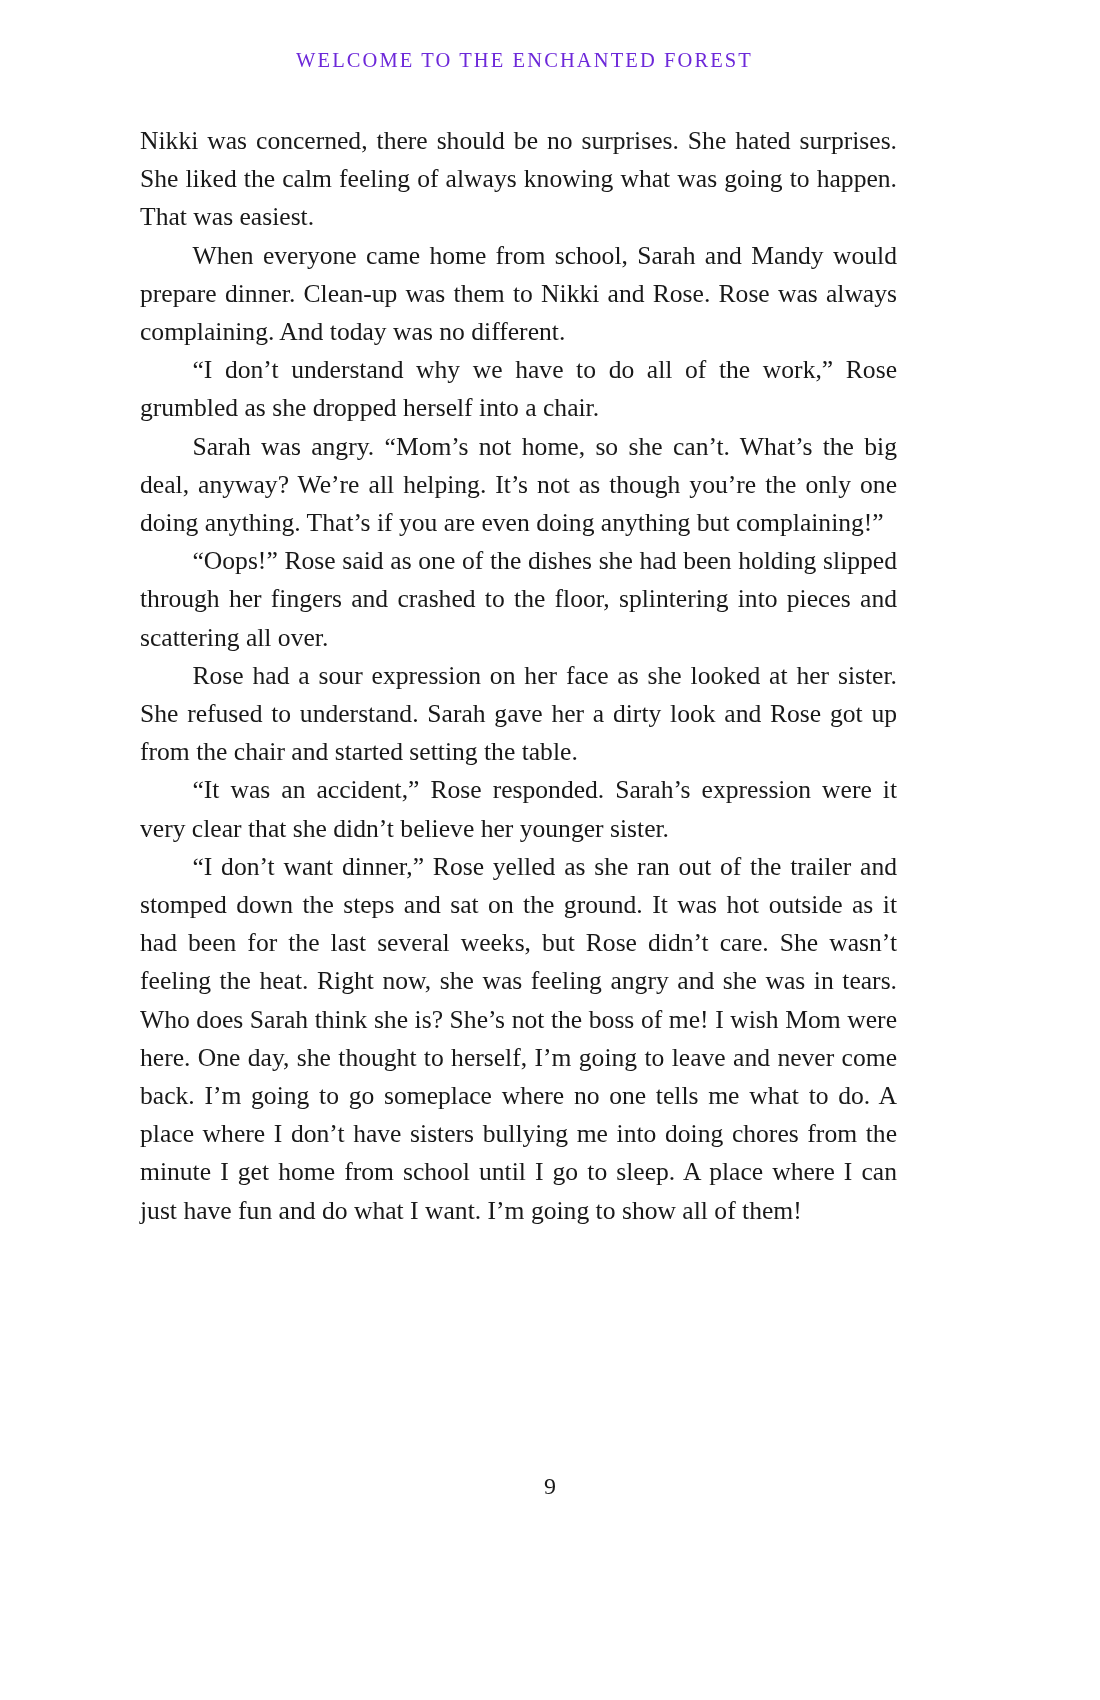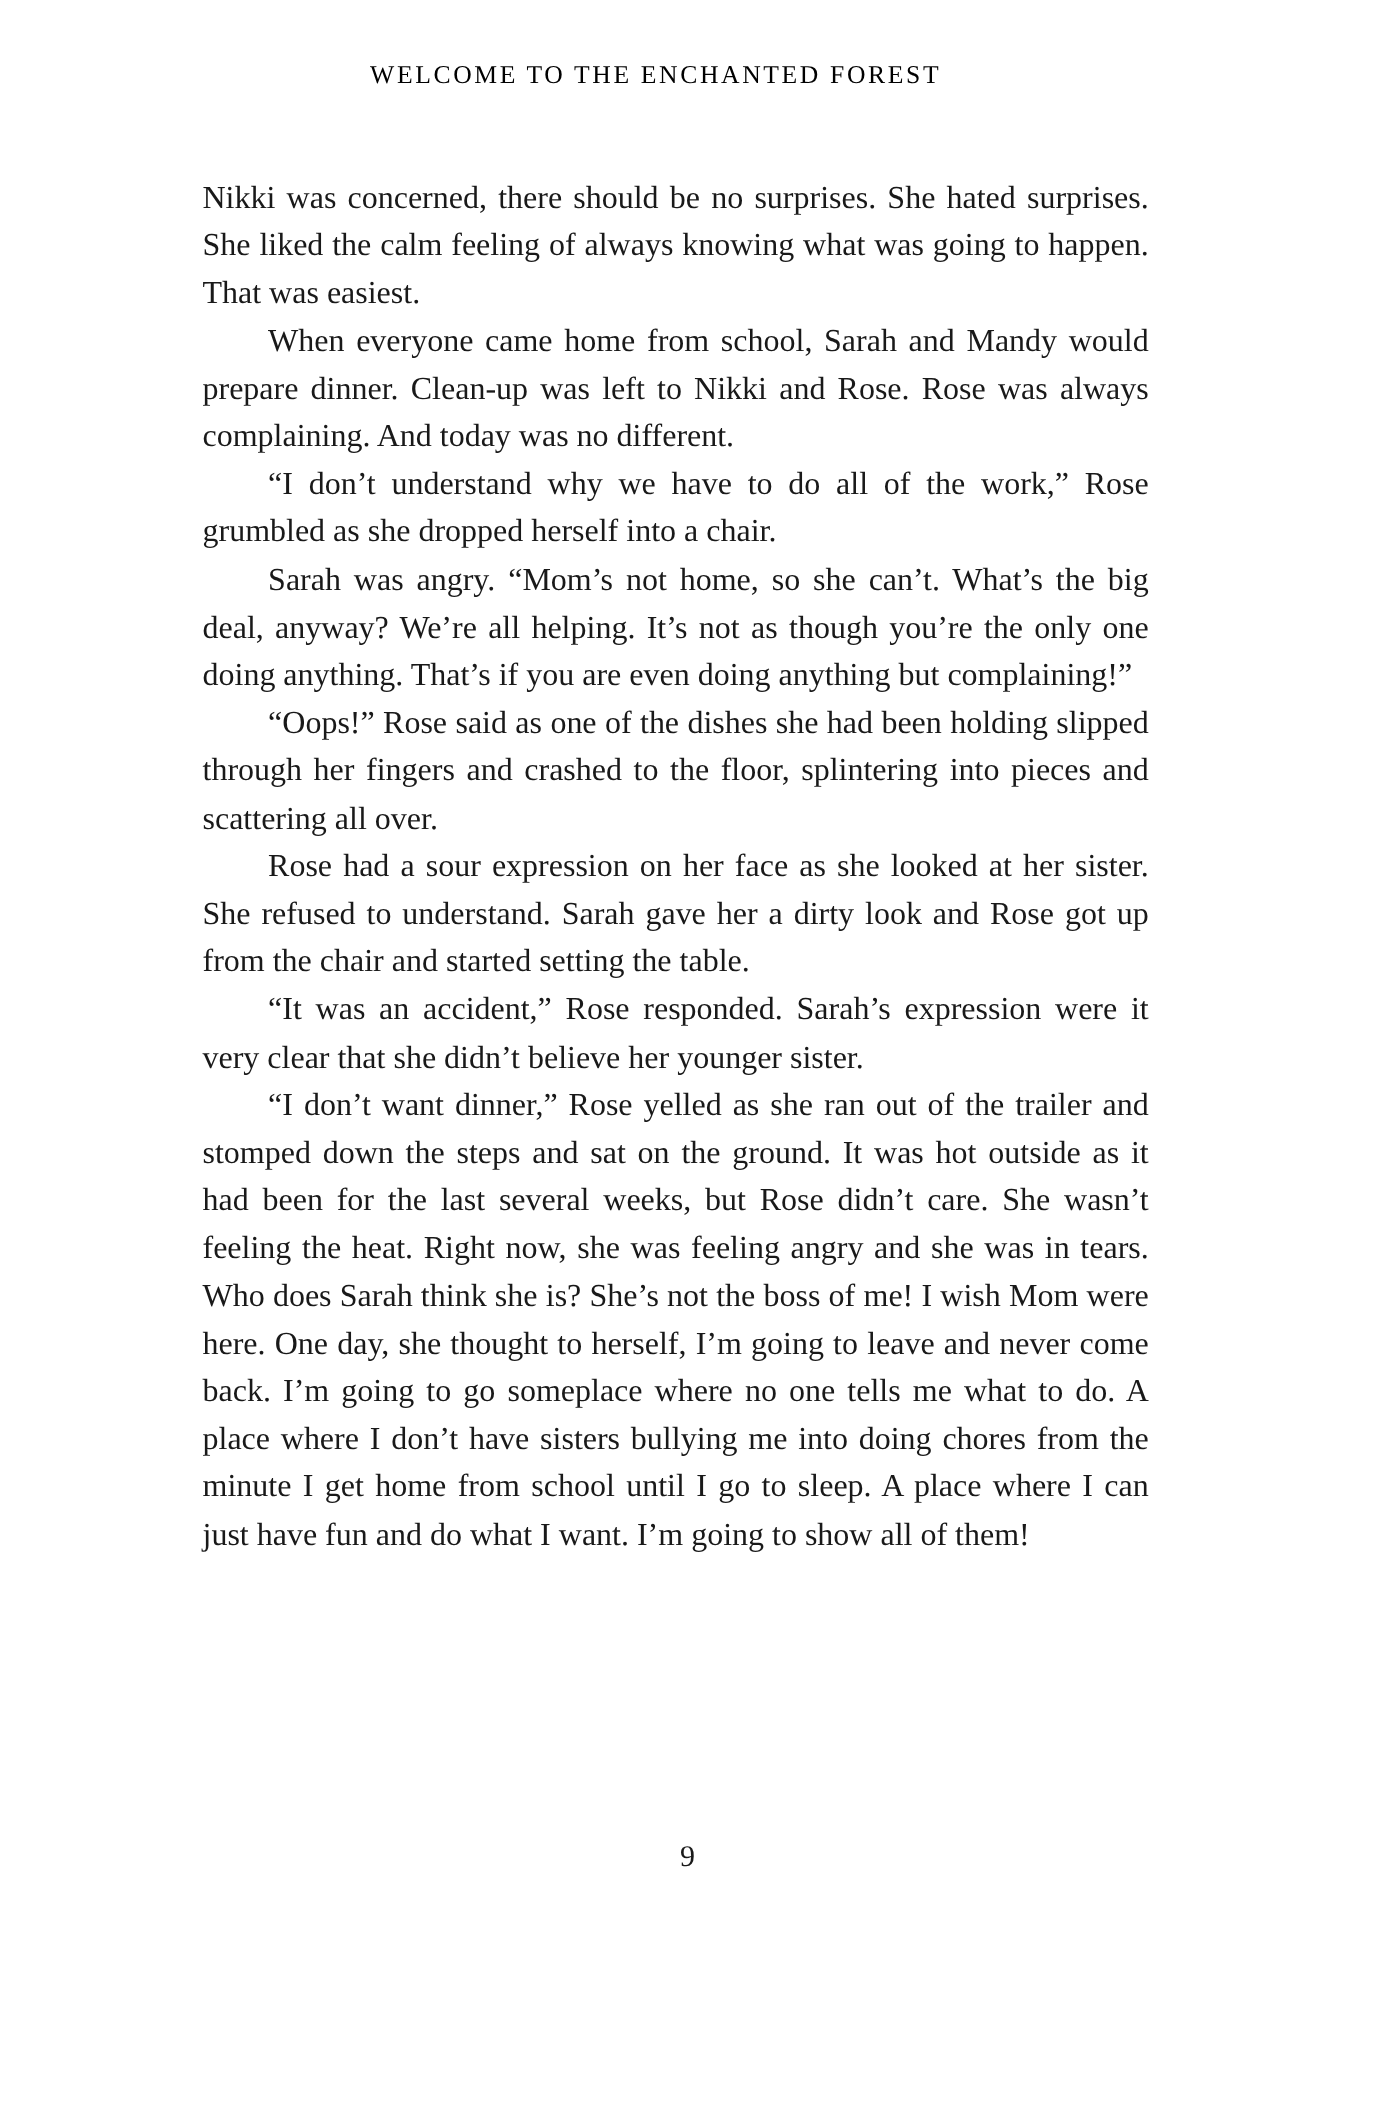--- a/index.html
+++ b/index.html
@@ -29,38 +29,37 @@
     position: absolute;
     left: 146px;
     right: 197px;
     top: 46px;
     height: 30px;
     text-align: center;
     font-family: "Liberation Serif", "DejaVu Serif", serif;
     font-size: 20.5px;
     line-height: 28px;
     letter-spacing: 2.1px;
-    color: #000000;
+    color: #6d28d9;
     font-weight: 400;
     white-space: nowrap;
   }
 
   
   .textblock {
     position: absolute;
-    left: 162px;
+    left: 140px;
     top: 122px;
     width: 757px;
     font-size: 25.6px;
     line-height: 38.2px;
     color: #191919;
     text-align: justify;
     text-justify: inter-word;
     hyphens: none;
-    margin-top: 17px;
     -webkit-hyphens: none;
   }
 
   .textblock p {
     margin: 0;
     padding: 0;
     text-indent: 0;
     text-align: justify;
     font-variant-ligatures: common-ligatures;
   }
@@ -88,21 +87,21 @@
 </style>
 </head>
 <body>
 
 <div class="page">
 
   <div class="running-header">WELCOME TO THE ENCHANTED FOREST</div>
 
   <div class="textblock">
       <p>Nikki was concerned, there should be no surprises. She hated surprises. She liked the calm feeling of always knowing what was going to happen. That was easiest.</p>
-      <p class="indent">When everyone came home from school, Sarah and Mandy would prepare dinner. Clean-up was left to Nikki and Rose. Rose was always complaining. And today was no different.</p>
+      <p class="indent">When everyone came home from school, Sarah and Mandy would prepare dinner. Clean-up was them to Nikki and Rose. Rose was always complaining. And today was no different.</p>
       <p class="indent">“I don’t understand why we have to do all of the work,” Rose grumbled as she dropped herself into a chair.</p>
       <p class="indent">Sarah was angry. “Mom’s not home, so she can’t. What’s the big deal, anyway? We’re all helping. It’s not as though you’re the only one doing anything. That’s if you are even doing anything but complaining!”</p>
       <p class="indent">“Oops!” Rose said as one of the dishes she had been holding slipped through her fingers and crashed to the floor, splintering into pieces and scattering all over.</p>
       <p class="indent">Rose had a sour expression on her face as she looked at her sister. She refused to understand. Sarah gave her a dirty look and Rose got up from the chair and started setting the table.</p>
       <p class="indent">“It was an accident,” Rose responded. Sarah’s expression were it very clear that she didn’t believe her younger sister.</p>
       <p class="indent">“I don’t want dinner,” Rose yelled as she ran out of the trailer and stomped down the steps and sat on the ground. It was hot outside as it had been for the last several weeks, but Rose didn’t care. She wasn’t feeling the heat. Right now, she was feeling angry and she was in tears. Who does Sarah think she is? She’s not the boss of me! I wish Mom were here. One day, she thought to herself, I’m going to leave and never come back. I’m going to go someplace where no one tells me what to do. A place where I don’t have sisters bullying me into doing chores from the minute I get home from school until I go to sleep. A place where I can just have fun and do what I want. I’m going to show all of them!</p>
     </div>
 
   <div class="folio">9</div>
 

